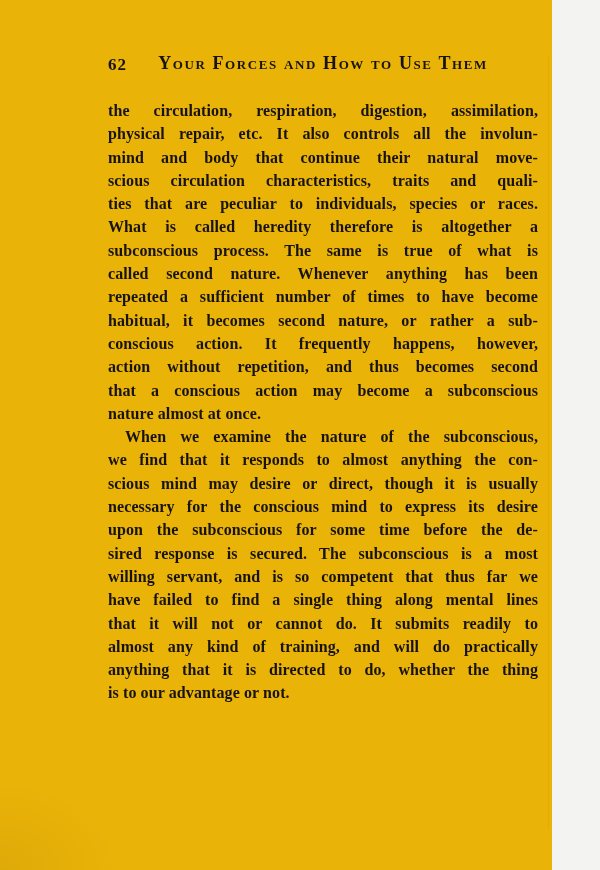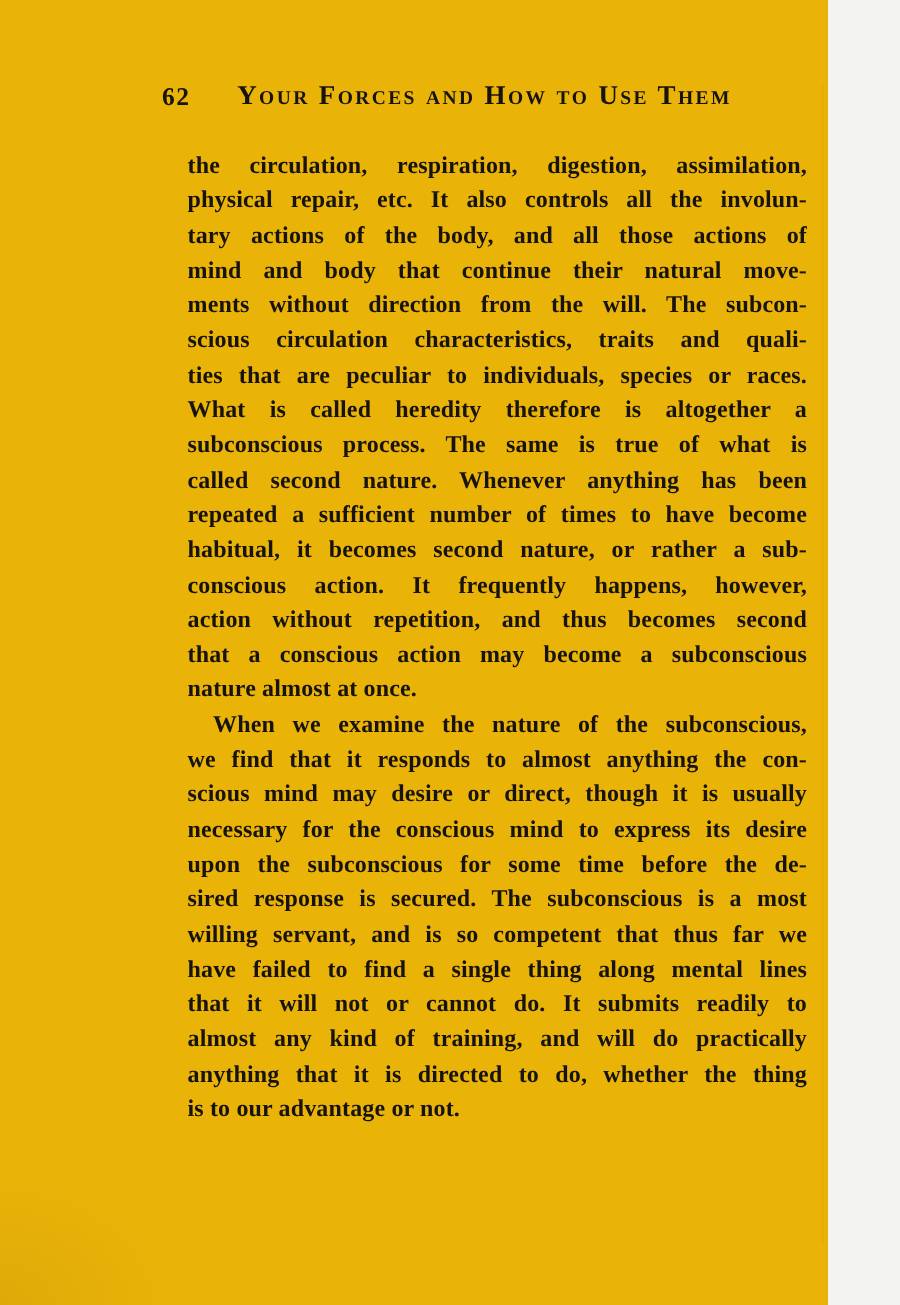--- a/index.html
+++ b/index.html
@@ -64,21 +64,20 @@
     width: 430px;
   }
   .line {
     height: 23.3px;
     line-height: 23.3px;
     font-size: 16px;
     font-weight: 700;
     letter-spacing: 0.1px;
     text-align: justify;
     text-align-last: justify;
-    margin-left: 17px;
   }
   .line.last {
     text-align-last: left;
   }
   .line.indent {
     text-indent: 17px;
   }
 </style>
 </head>
 <body>
@@ -87,23 +86,21 @@
 
   <div class="running-header">
     <span class="pagenum">62</span>
     <span class="header-title">Your Forces and How to Use Them</span>
   </div>
 
   <div class="textblock">
 
     <div class="line">the circulation, respiration, digestion, assimilation,</div>
     <div class="line">physical repair, etc. It also controls all the involun-</div>
-    <div class="line">tary actions of the body, and all those actions of</div>
     <div class="line">mind and body that continue their natural move-</div>
-    <div class="line">ments without direction from the will. The subcon-</div>
     <div class="line">scious circulation characteristics, traits and quali-</div>
     <div class="line">ties that are peculiar to individuals, species or races.</div>
     <div class="line">What is called heredity therefore is altogether a</div>
     <div class="line">subconscious process. The same is true of what is</div>
     <div class="line">called second nature. Whenever anything has been</div>
     <div class="line">repeated a sufficient number of times to have become</div>
     <div class="line">habitual, it becomes second nature, or rather a sub-</div>
     <div class="line">conscious action. It frequently happens, however,</div>
     <div class="line">action without repetition, and thus becomes second</div>
     <div class="line">that a conscious action may become a subconscious</div>

